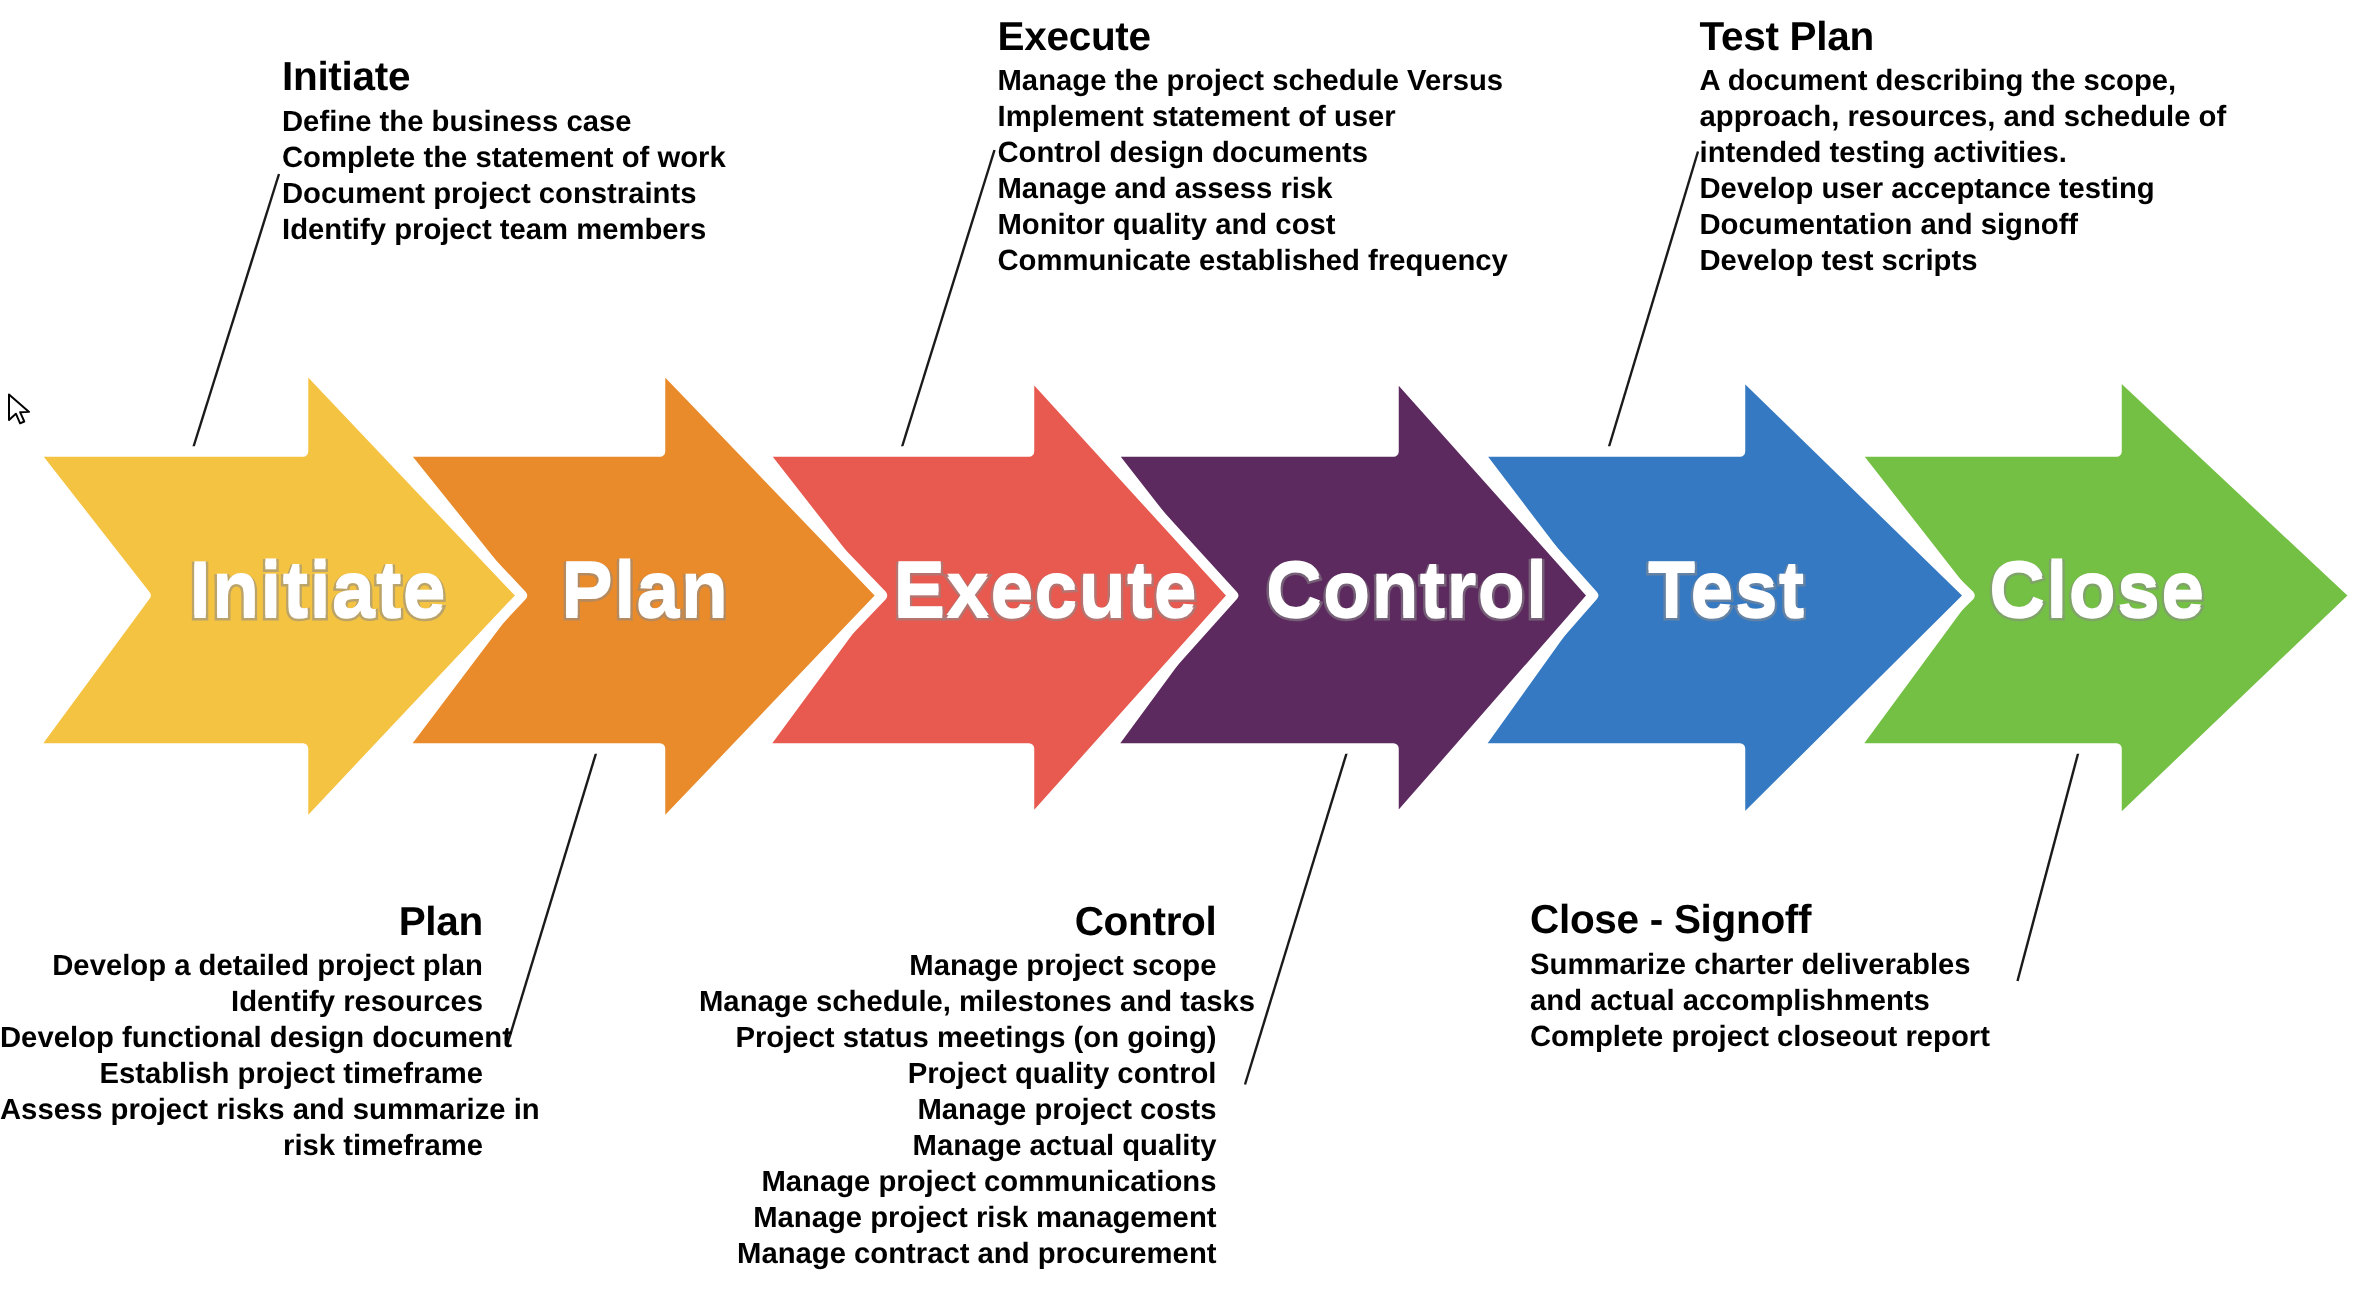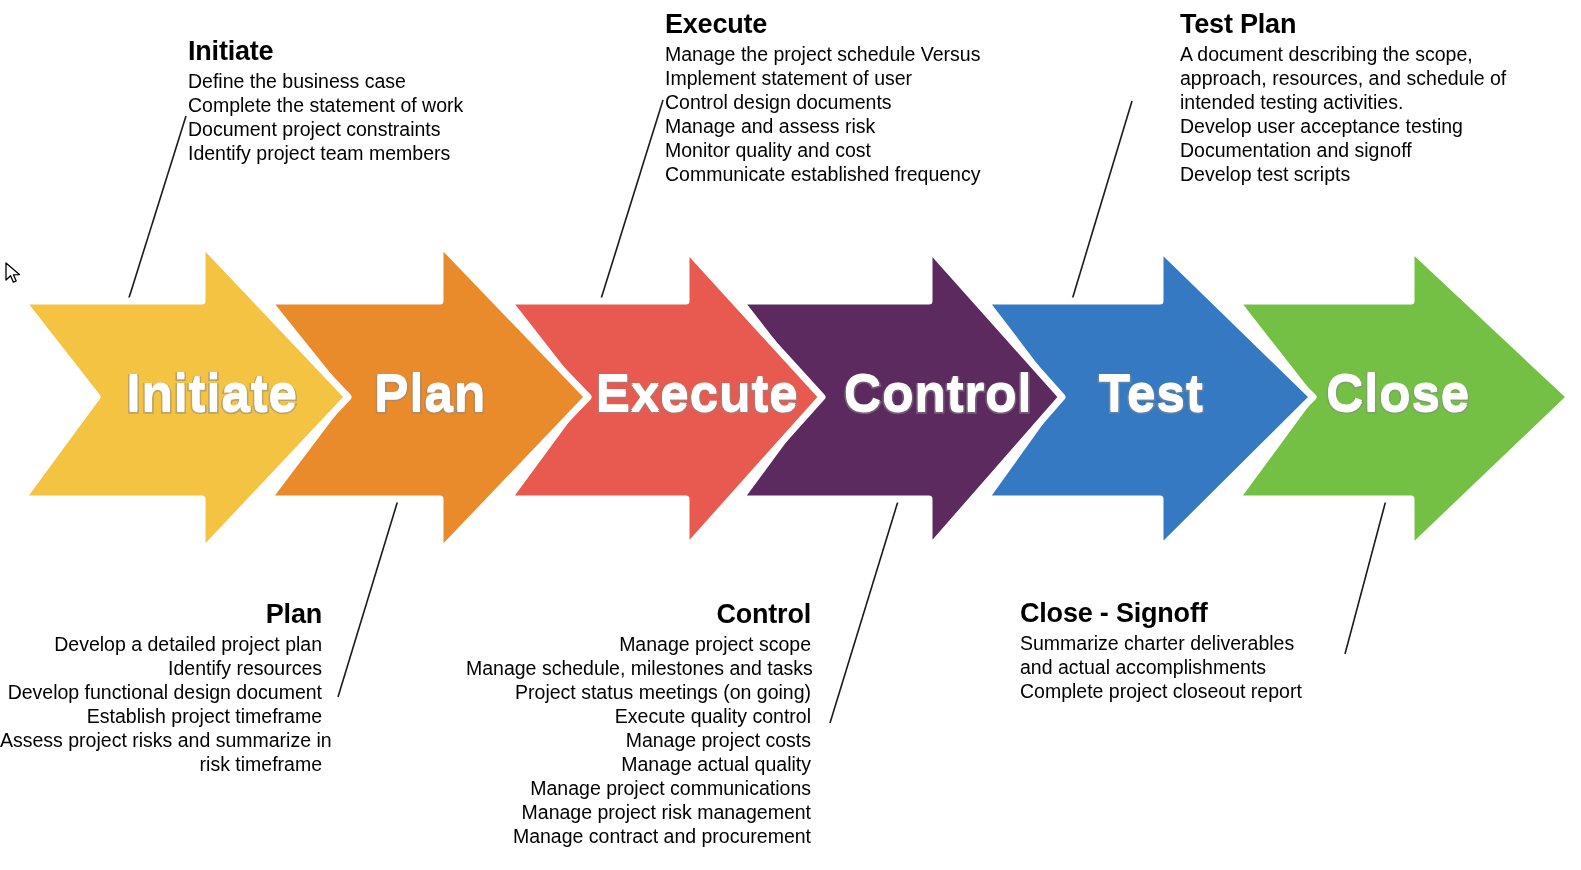--- a/index.html
+++ b/index.html
@@ -27,21 +27,21 @@
   }
   .annot .annot-title {
     font-size: 27px;
     font-weight: bold;
     letter-spacing: -0.2px;
     margin-bottom: 4px;
     white-space: nowrap;
   }
   .annot .annot-line {
     font-size: 19.5px;
-    font-weight: normal;
+    font-weight: bold;
     line-height: 24px;
     white-space: nowrap;
   }
   .annot.align-left  { text-align: left;  }
   .annot.align-right { text-align: right; }
 
   
   #arrow-band {
     position: absolute;
     left: 0;
@@ -189,21 +189,21 @@
   <div class="annot align-left" style="left:665px; top:11px;">
     <div class="annot-title">Execute</div>
     <div class="annot-line">Manage the project schedule Versus</div>
     <div class="annot-line">Implement statement of user</div>
     <div class="annot-line">Control design documents</div>
     <div class="annot-line">Manage and assess risk</div>
     <div class="annot-line">Monitor quality and cost</div>
     <div class="annot-line">Communicate established frequency</div>
   </div>
 
-  <div class="annot align-left" style="left:1133px; top:11px;margin-left:47px;">
+  <div class="annot align-left" style="left:1133px; top:11px;">
     <div class="annot-title">Test Plan</div>
     <div class="annot-line">A document describing the scope,</div>
     <div class="annot-line">approach, resources, and schedule of</div>
     <div class="annot-line">intended testing activities.</div>
     <div class="annot-line">Develop user acceptance testing</div>
     <div class="annot-line">Documentation and signoff</div>
     <div class="annot-line">Develop test scripts</div>
   </div>
 
   <div class="annot align-right" style="left:0px; top:601px; width:322px;">
@@ -214,21 +214,21 @@
     <div class="annot-line">Establish project timeframe</div>
     <div class="annot-line">Assess project risks and summarize in</div>
     <div class="annot-line">risk timeframe</div>
   </div>
 
   <div class="annot align-right" style="left:466px; top:601px; width:345px;">
     <div class="annot-title">Control</div>
     <div class="annot-line">Manage project scope</div>
     <div class="annot-line">Manage schedule, milestones and tasks</div>
     <div class="annot-line">Project status meetings (on going)</div>
-    <div class="annot-line">Execute quality control</div>
+    <div class="annot-line">Project quality control</div>
     <div class="annot-line">Manage project costs</div>
     <div class="annot-line">Manage actual quality</div>
     <div class="annot-line">Manage project communications</div>
     <div class="annot-line">Manage project risk management</div>
     <div class="annot-line">Manage contract and procurement</div>
   </div>
 
   <div class="annot" style="left:1020px; top:600px; width:320px; text-align:left;">
     <div class="annot-title">Close - Signoff</div>
     <div class="annot-line">Summarize charter deliverables</div>

